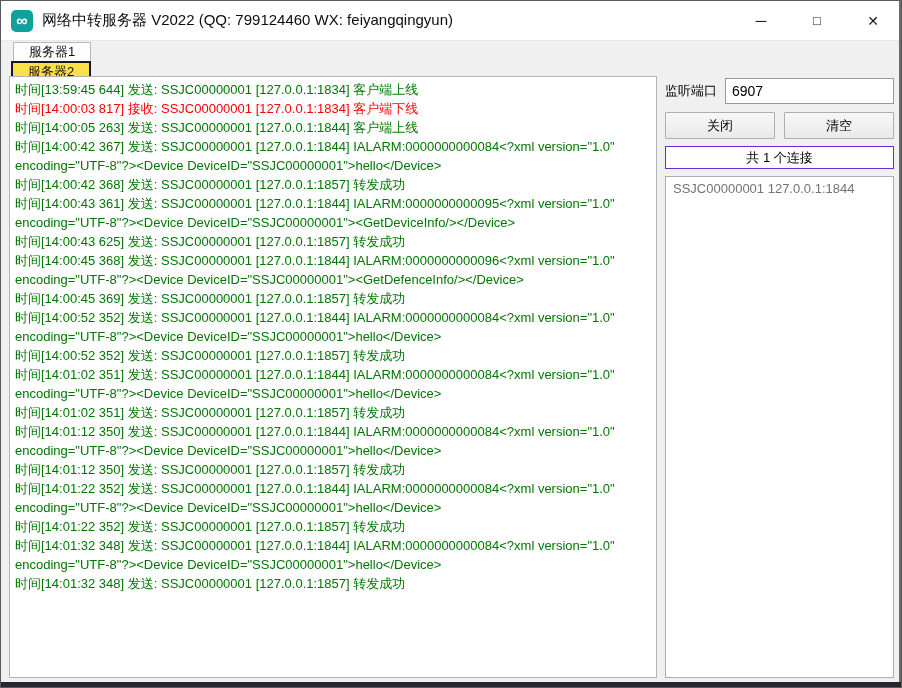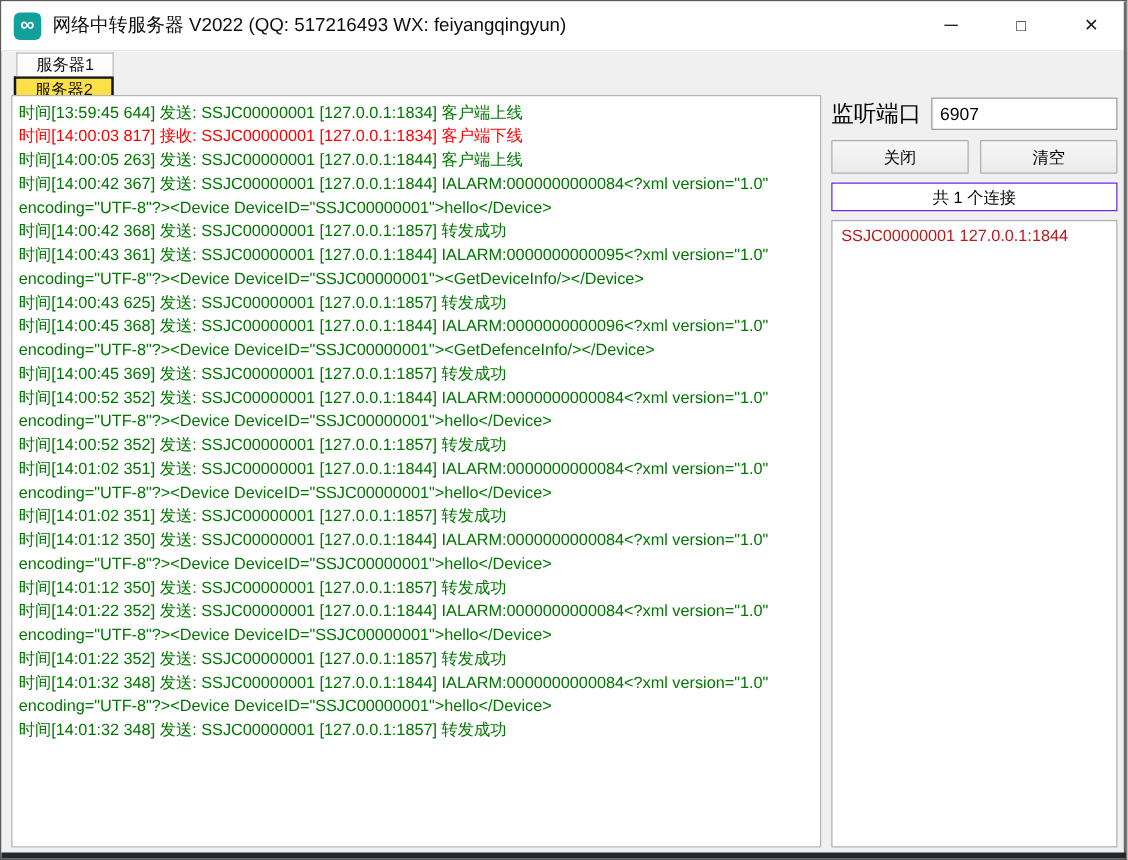--- a/index.html
+++ b/index.html
@@ -34,36 +34,36 @@
     background:#ffffff; border:1px solid #b4b4b4; padding:3px 5px;
     overflow:hidden; font-size:13px; line-height:19px;
     overflow-wrap:break-word; word-wrap:break-word;
   }
   .log-line.green { color:#007700; }
   .log-line.red   { color:#ff0000; }
 
   
   .side { position:absolute; left:664px; top:77px; width:229px; }
   .row-port { display:flex; align-items:center; }
-  .port-label { font-size:18px; color:#000; white-space:nowrap; margin-right:8px; }
+  .port-label { font-size:13px; color:#000; white-space:nowrap; margin-right:8px; }
   .port-input { flex:1; min-width:0; height:26px; border:1px solid #999999; background:#ffffff; font-size:14px; padding:0 6px; color:#000; outline:none; font-family:Liberation Sans, sans-serif; }
   .row-btns { display:flex; gap:9px; margin-top:8px; }
   .btn { flex:1; height:27px; border:1px solid #aeaeae; background:linear-gradient(#f7f7f7,#eaeaea); font-size:13px; color:#000; display:flex; align-items:center; justify-content:center; border-radius:1px; cursor:default; }
   .conn-badge { margin-top:7px; height:23px; border:1px solid #6d28d9; background:#ffffff; font-size:13px; color:#000; display:flex; align-items:center; justify-content:center; }
   .conn-list { margin-top:7px; height:502px; border:1px solid #aeaeae; background:#ffffff; font-size:13px; overflow:hidden; }
-  .conn-item { padding:4px 7px; color:#b91c1c; white-space:nowrap; }
+  .conn-item { padding:4px 7px; color:#737373; white-space:nowrap; }
 </style>
 </head>
 <body>
 
 <div class="window">
 
   <div class="titlebar">
     <div class="app-icon">∞</div>
-    <div class="title">网络中转服务器 V2022 (QQ: 517216493 WX: feiyangqingyun)</div>
+    <div class="title">网络中转服务器 V2022 (QQ: 799124460 WX: feiyangqingyun)</div>
     <div class="win-controls">
       <div class="win-btn min">
         <span>─</span>
       </div>
       <div class="win-btn max">
         <span>□</span>
       </div>
       <div class="win-btn close">
         <span>✕</span>
       </div>

